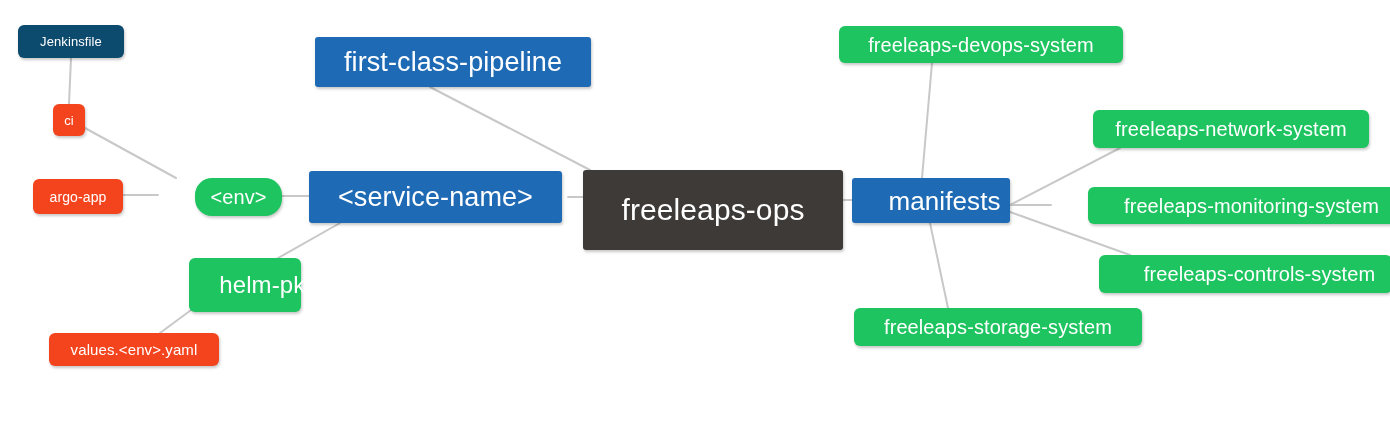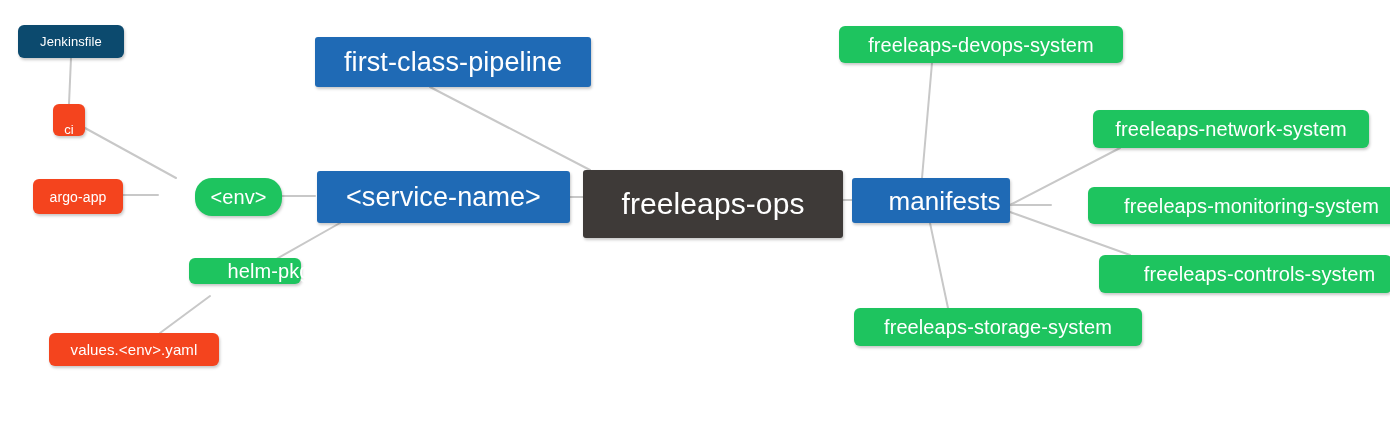--- a/index.html
+++ b/index.html
@@ -72,42 +72,42 @@
       <line x1="922" y1="178" x2="932" y2="63" stroke="#c8c8c8" stroke-width="2" stroke-linecap="round"></line>
       <line x1="1010" y1="205" x2="1120" y2="148" stroke="#c8c8c8" stroke-width="2" stroke-linecap="round"></line>
       <line x1="1010" y1="205" x2="1051" y2="205" stroke="#c8c8c8" stroke-width="2" stroke-linecap="round"></line>
       <line x1="1010" y1="212" x2="1130" y2="255" stroke="#c8c8c8" stroke-width="2" stroke-linecap="round"></line>
       <line x1="930" y1="223" x2="948" y2="308" stroke="#c8c8c8" stroke-width="2" stroke-linecap="round"></line>
     </svg>
   <div id="nodes">
       <div class="node c-orange r-soft" style="left: 18px; top: 25px; width: 106px; height: 33px; font-size: 13px;">
         <span class="node-label">Jenkinsfile</span>
       </div>
-      <div class="node c-red r-soft" style="left: 53px; top: 104px; width: 32px; height: 32px; font-size: 13px; align-items: flex-end;">
+      <div class="node c-red r-soft" style="left: 53px; top: 104px; width: 32px; height: 32px; font-size: 13px;">
         <span class="node-label">ci</span>
       </div>
       <div class="node c-red r-soft" style="left: 33px; top: 179px; width: 90px; height: 35px; font-size: 14px;">
         <span class="node-label">argo-app</span>
       </div>
       <div class="node c-green r-soft" style="left: 158px; top: 178px; width: 87px; height: 38px; font-size: 20px; border-radius: 17px;">
         <span class="node-label">&lt;env&gt;</span>
       </div>
-      <div class="node c-green r-soft" style="left: 152px; top: 258px; width: 112px; height: 26px; font-size: 20px; padding-left: 48px;">
+      <div class="node c-green r-soft" style="left: 152px; top: 258px; width: 112px; height: 54px; font-size: 24px; padding-left: 48px;">
         <span class="node-label">helm-pkg</span>
       </div>
       <div class="node c-red r-soft" style="left: 8px; top: 333px; width: 170px; height: 33px; font-size: 15px; margin-left: 41px;">
         <span class="node-label">values.&lt;env&gt;.yaml</span>
       </div>
       <div class="node c-blue r-sharp" style="left: 315px; top: 37px; width: 276px; height: 50px; font-size: 27px;">
         <span class="node-label">first-class-pipeline</span>
       </div>
-      <div class="node c-blue r-sharp" style="left: 317px; top: 171px; width: 253px; height: 52px; font-size: 27px;">
+      <div class="node c-blue r-sharp" style="left: 309px; top: 171px; width: 253px; height: 52px; font-size: 27px;">
         <span class="node-label">&lt;service-name&gt;</span>
       </div>
-      <div class="node c-root r-sharp" style="left: 583px; top: 170px; width: 260px; height: 68px; font-size: 30px;">
+      <div class="node c-root r-sharp" style="left: 583px; top: 170px; width: 260px; height: 80px; font-size: 30px;">
         <span class="node-label">freeleaps-ops</span>
       </div>
       <div class="node c-blue r-sharp" style="left: 852px; top: 178px; width: 158px; height: 45px; font-size: 26px; padding-left: 27px;">
         <span class="node-label">manifests</span>
       </div>
       <div class="node c-green r-soft" style="left: 802px; top: 26px; width: 284px; height: 37px; font-size: 20px;">
         <span class="node-label">freeleaps-devops-system</span>
       </div>
       <div class="node c-green r-soft" style="left: 1056px; top: 110px; width: 276px; height: 38px; font-size: 20px;">
         <span class="node-label">freeleaps-network-system</span>

